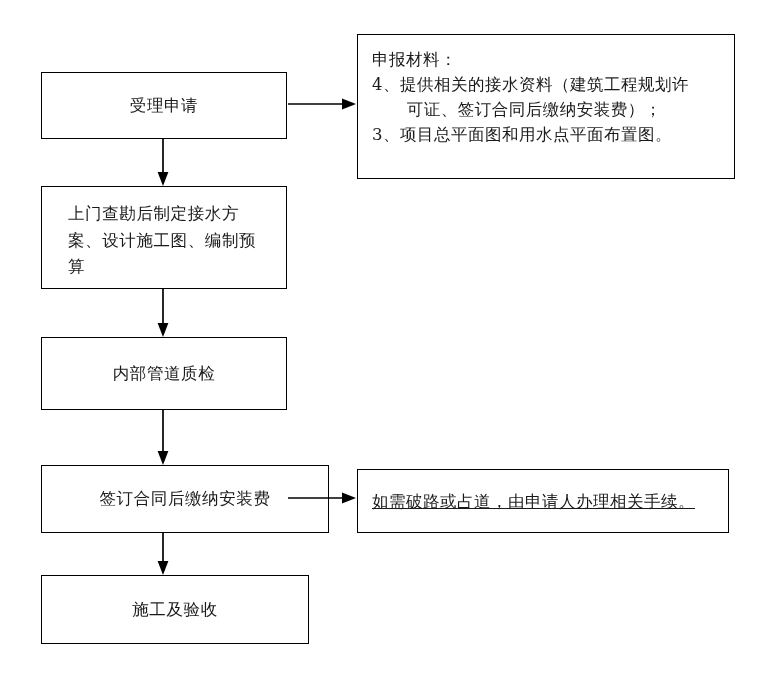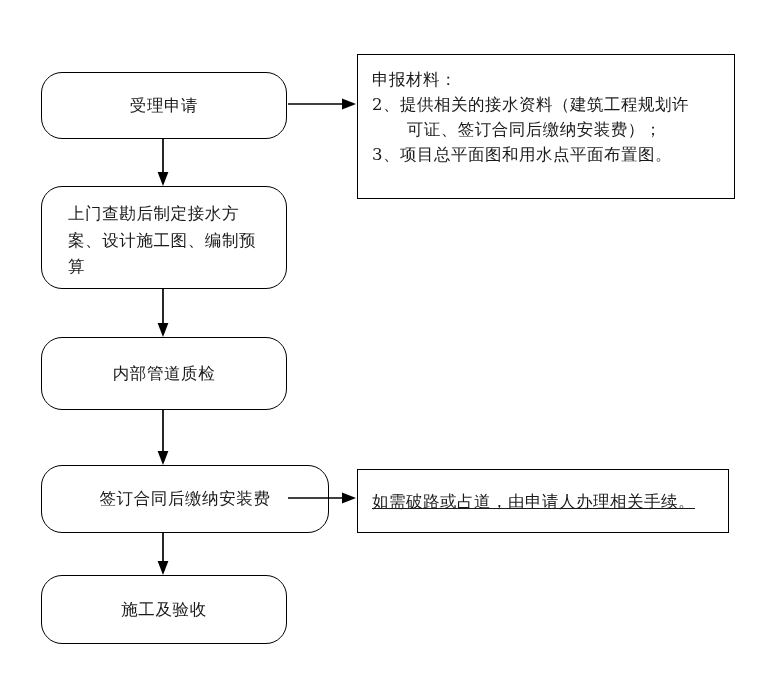--- a/index.html
+++ b/index.html
@@ -25,21 +25,20 @@
     line-height: 1.55;
     letter-spacing: 0.6px;
   }
   
   .proc {
     display: flex;
     align-items: center;
     justify-content: center;
     text-align: center;
     padding: 2px 10px;
-    border-radius: 21px;
   }
   .proc.top-align {
     align-items: flex-start;
     padding-top: 14px;
   }
   .proc .inner {
     width: 100%;
   }
   
   .justified {
@@ -95,27 +94,27 @@
       <div style="text-align:left;">算</div>
     </div>
   </div>
 
   <div class="node proc" style="left:41px; top:465px; width:288px; height:68px;">
     <div class="inner">
       <div>签订合同后缴纳安装费</div>
     </div>
   </div>
 
-  <div class="node proc" style="left:41px; top:575px; width:246px; height:69px;">
+  <div class="node proc" style="left:41px; top:575px; width:268px; height:69px;">
     <div class="inner">施工及验收</div>
   </div>
 
-  <div class="node note" style="left:357px; top:34px; width:378px; height:145px;margin-top:20px;">
+  <div class="node note" style="left:357px; top:34px; width:378px; height:145px;">
     <div class="line">申报材料：</div>
-    <div class="line">2、提供相关的接水资料（建筑工程规划许</div>
+    <div class="line">4、提供相关的接水资料（建筑工程规划许</div>
     <div class="line indent">可证、签订合同后缴纳安装费）；</div>
     <div class="line">3、项目总平面图和用水点平面布置图。</div>
   </div>
 
   <div class="node note vcenter" style="left:357px; top:469px; width:372px; height:64px;text-decoration:underline;">
     <div class="line">如需破路或占道，由申请人办理相关手续。</div>
   </div>
 
   <div class="conn" style="left:288px; top:94px; width:70px; height:20px;">
     <svg width="70" height="20" viewBox="0 0 70 20">

